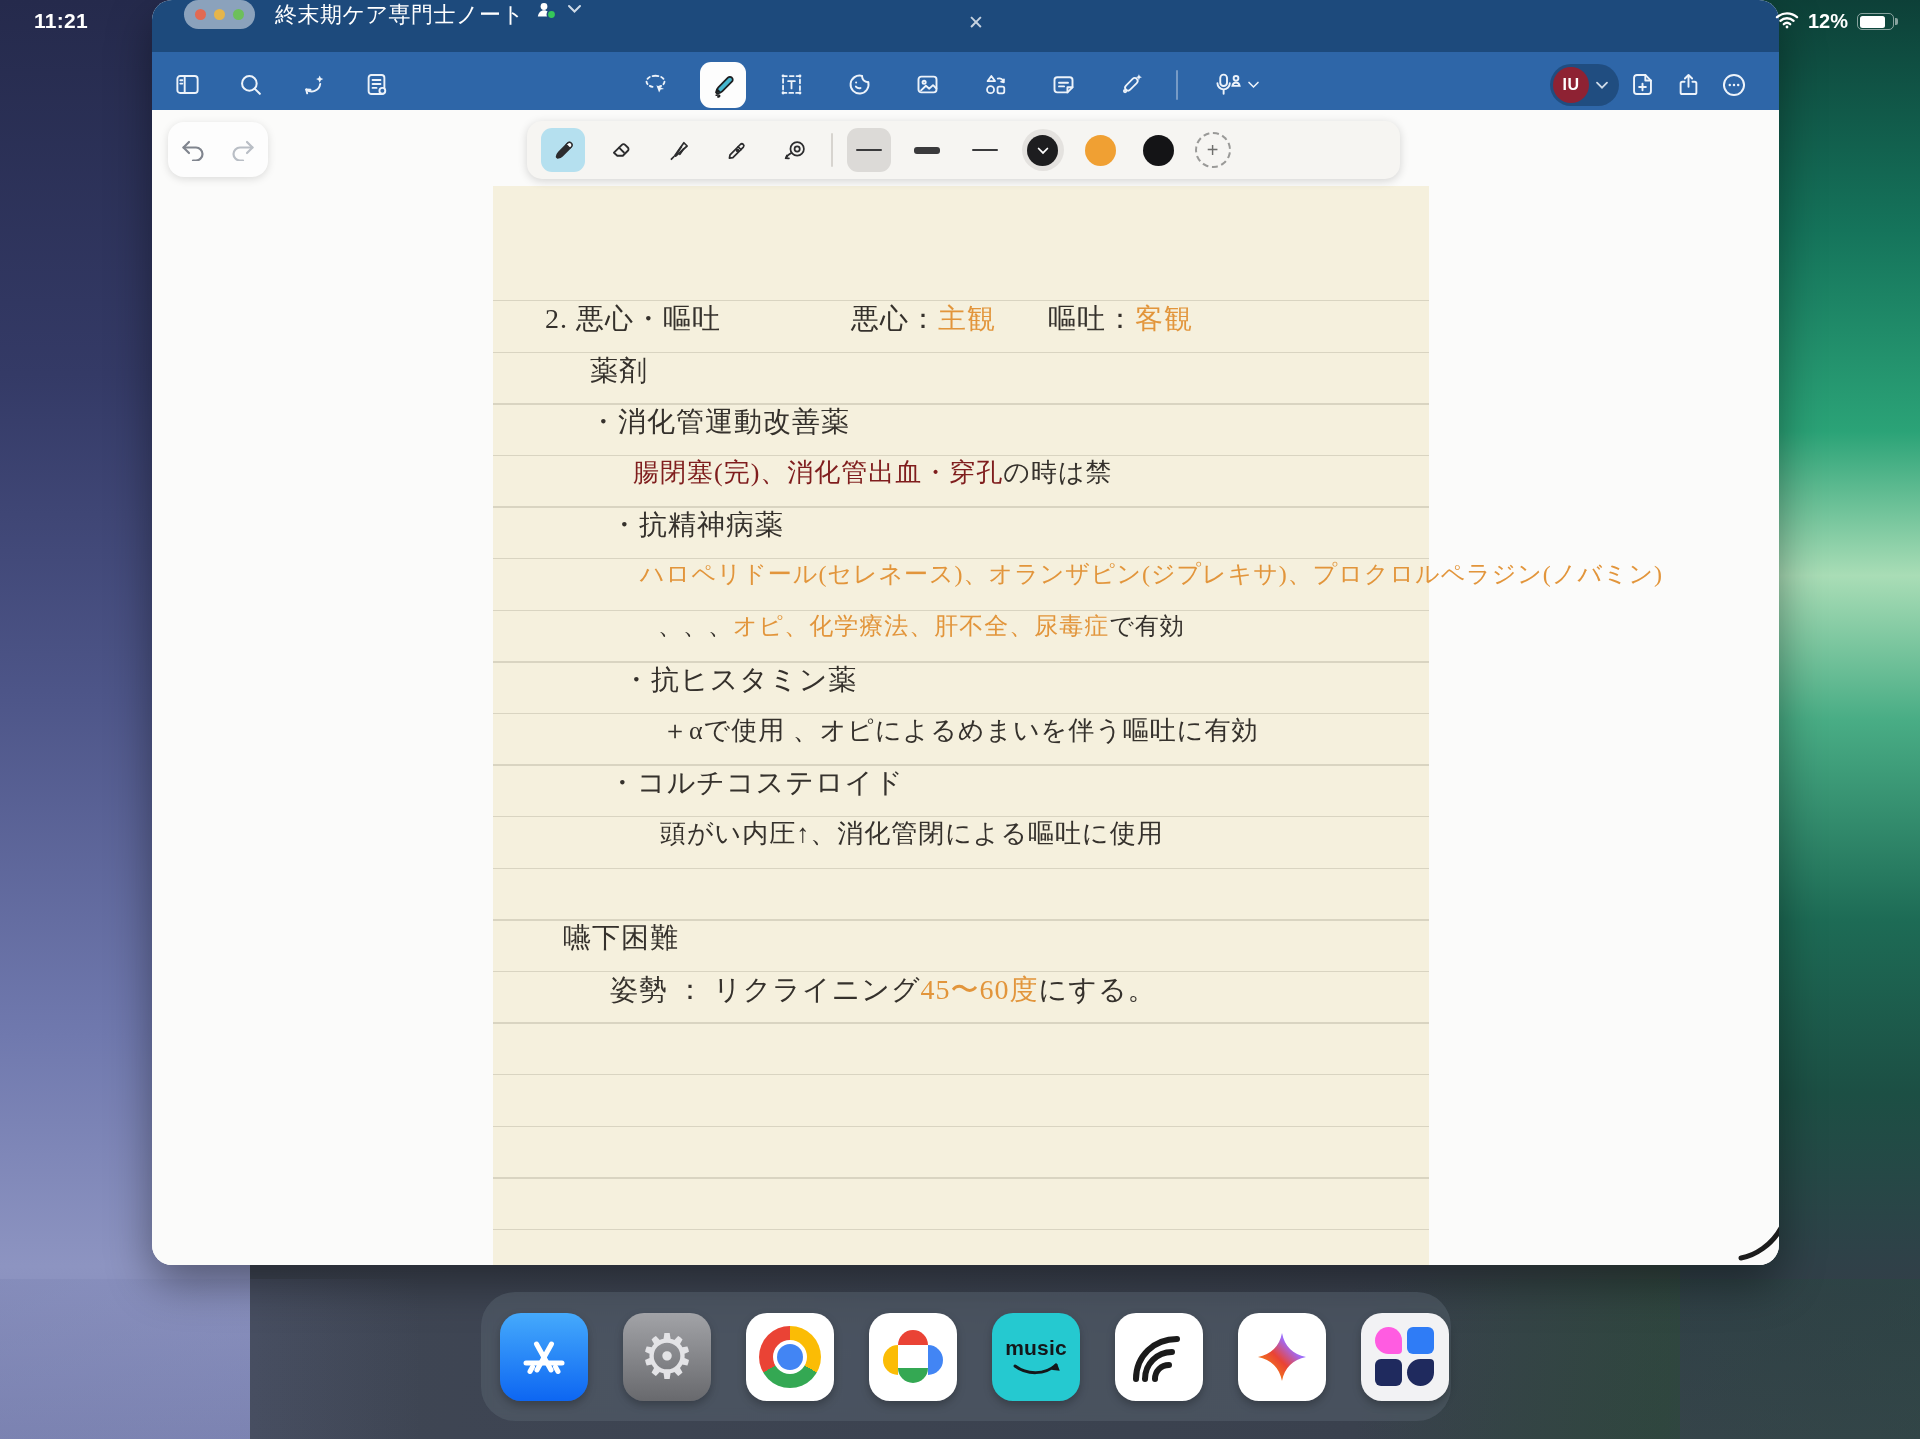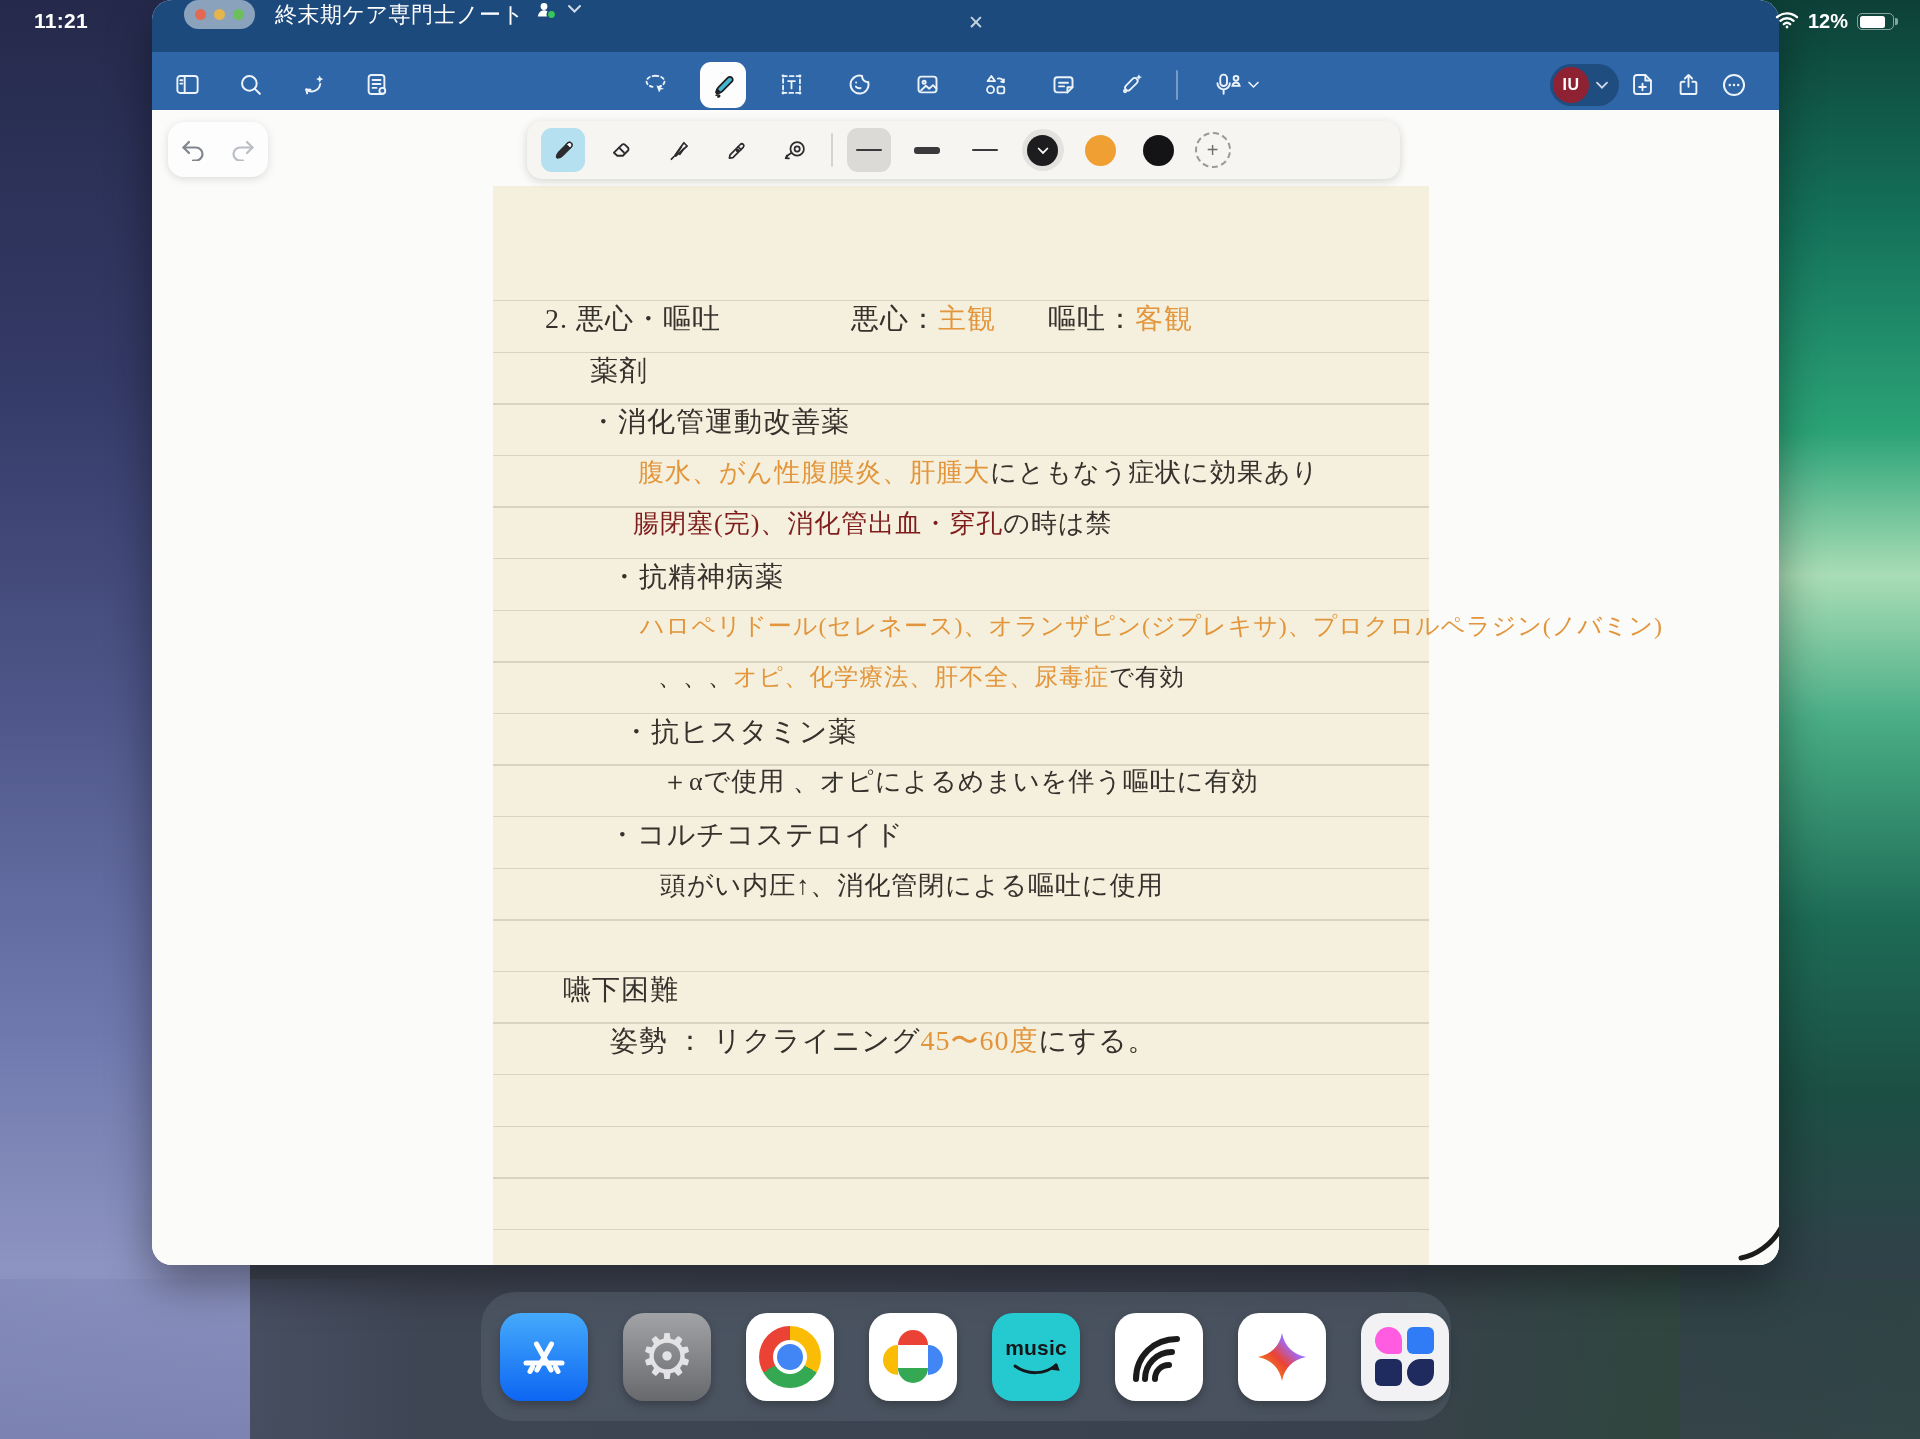--- a/index.html
+++ b/index.html
@@ -318,24 +318,20 @@
               <span style="color: rgb(226, 149, 59);">主観</span>
               <span style="color: rgb(53, 49, 44); margin-left: 52px;">嘔吐：</span>
               <span style="color: rgb(226, 149, 59);">客観</span>
             </div>
             <div class="note-row" style="margin-left: 97px;">
               <span style="color: rgb(53, 49, 44);">薬剤</span>
             </div>
             <div class="note-row" style="margin-left: 96px;">
               <span style="color: rgb(53, 49, 44);">・消化管運動改善薬</span>
             </div>
-            <div class="note-row s-md2" style="margin-left: 145px;">
-              <span style="color: rgb(226, 149, 59);">腹水、がん性腹膜炎、肝腫大</span>
-              <span style="color: rgb(53, 49, 44);">にともなう症状に効果あり</span>
-            </div>
             <div class="note-row s-md2" style="margin-left: 140px;">
               <span style="color: #7f1d1d;">腸閉塞(完)、消化管出血・穿孔</span>
               <span style="color: rgb(53, 49, 44);">の時は禁</span>
             </div>
             <div class="note-row" style="margin-left: 117px;">
               <span style="color: rgb(53, 49, 44);">・抗精神病薬</span>
             </div>
             <div class="note-row s-sm" style="margin-left: 147px;">
               <span style="color: rgb(226, 149, 59);">ハロペリドール(セレネース)、オランザピン(ジプレキサ)、プロクロルペラジン(ノバミン)</span>
             </div>

